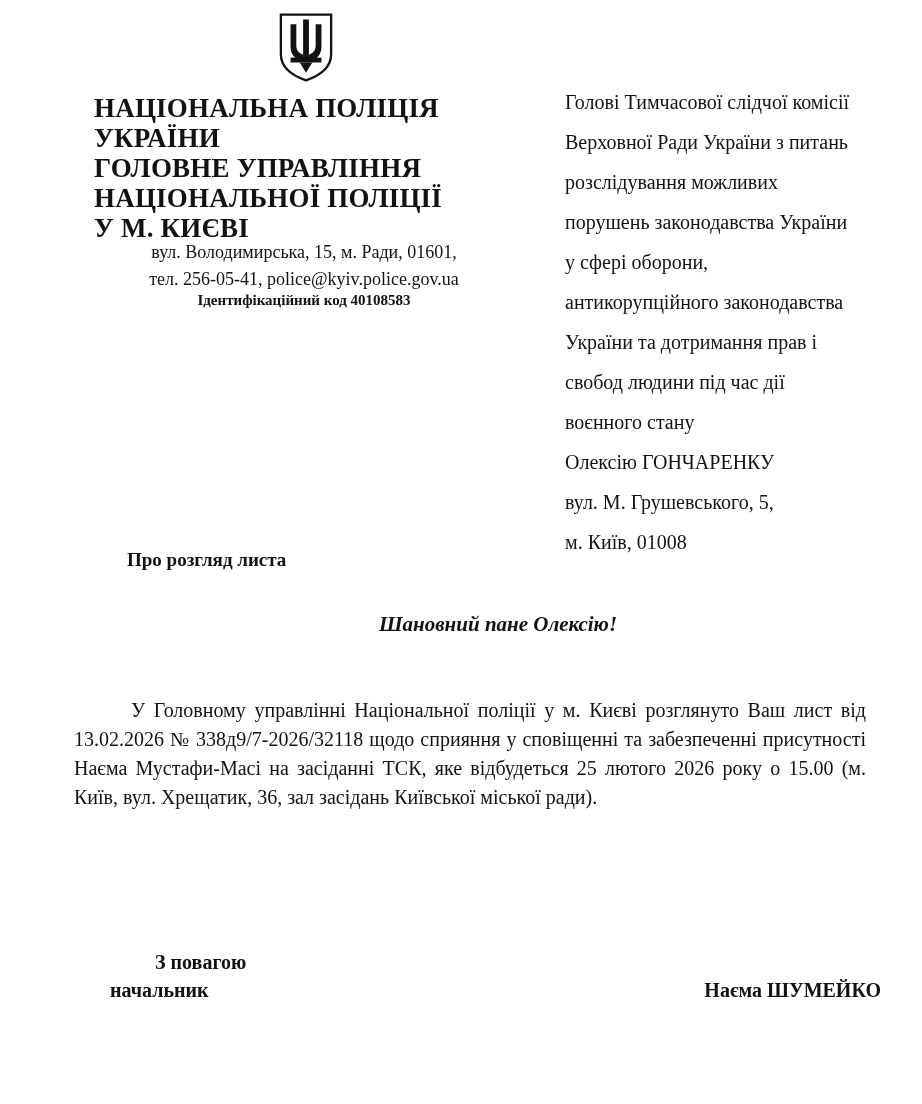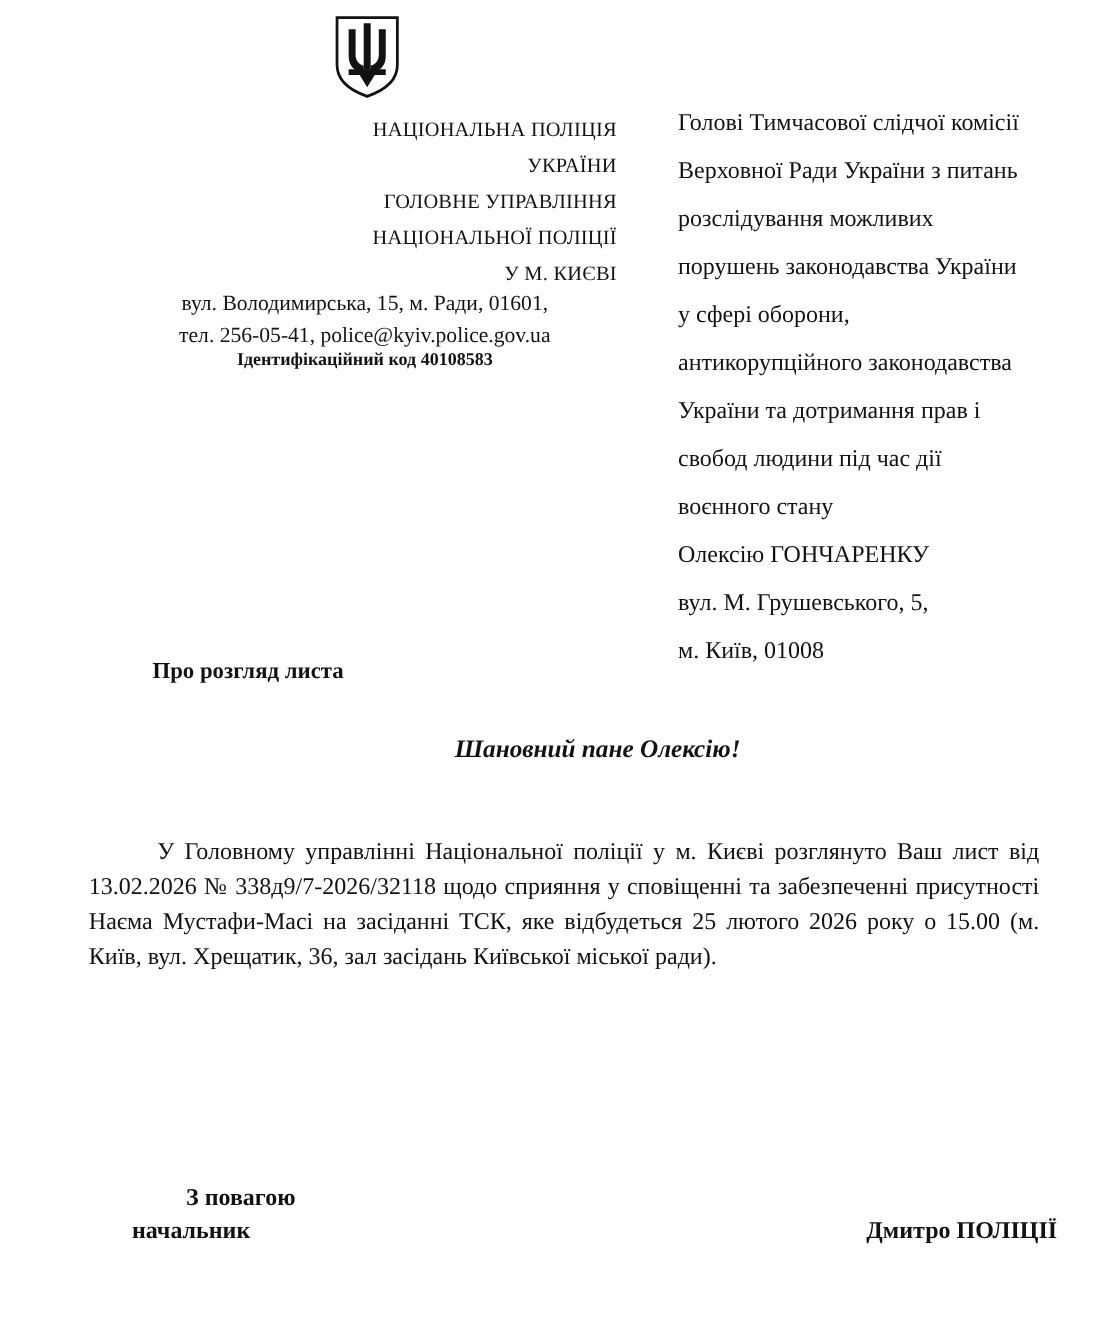--- a/index.html
+++ b/index.html
@@ -26,23 +26,23 @@
     height: 73px;
   }
   .emblem svg { width: 100%; height: 100%; display: block; }
 
   
   .org-name {
     position: absolute;
     left: 94px;
     top: 93px;
     width: 420px;
-    text-align: right;
-    font-weight: normal;
-    font-size: 17px;
+    text-align: left;
+    font-weight: bold;
+    font-size: 27px;
     line-height: 30px;
     letter-spacing: 0.2px;
   }
   .org-address {
     position: absolute;
     left: 94px;
     top: 239px;
     width: 420px;
     text-align: center;
     font-size: 18px;
@@ -108,21 +108,20 @@
 
   
   .signature {
     position: absolute;
     left: 62px;
     right: 41px;
     top: 948px;
     font-size: 20px;
     font-weight: bold;
     line-height: 28px;
-    margin-top: 36px;
   }
   .closing { margin-left: 93px; }
   .sig-row {
     display: flex;
     justify-content: space-between;
     align-items: baseline;
     margin-left: 48px;
     gap: 35px;
   }
 </style>
@@ -179,17 +178,17 @@
   <div class="salutation">Шановний пане Олексію!</div>
 
   <div class="body-text">
     <p>У Головному управлінні Національної поліції у м. Києві розглянуто Ваш лист від 13.02.2026 № 338д9/7-2026/32118 щодо сприяння у сповіщенні та забезпеченні присутності Наєма Мустафи-Масі на засіданні ТСК, яке відбудеться 25 лютого 2026 року о 15.00 (м. Київ, вул. Хрещатик, 36, зал засідань Київської міської ради).</p>
   </div>
 
   <div class="signature">
     <div class="closing">З повагою</div>
     <div class="sig-row">
       <span>начальник</span>
-      <span>Дмитро ПОЛІЦІЇ</span>
+      <span>Наєма ШУМЕЙКО</span>
     </div>
   </div>
 
 </div>
 
 </body></html>

